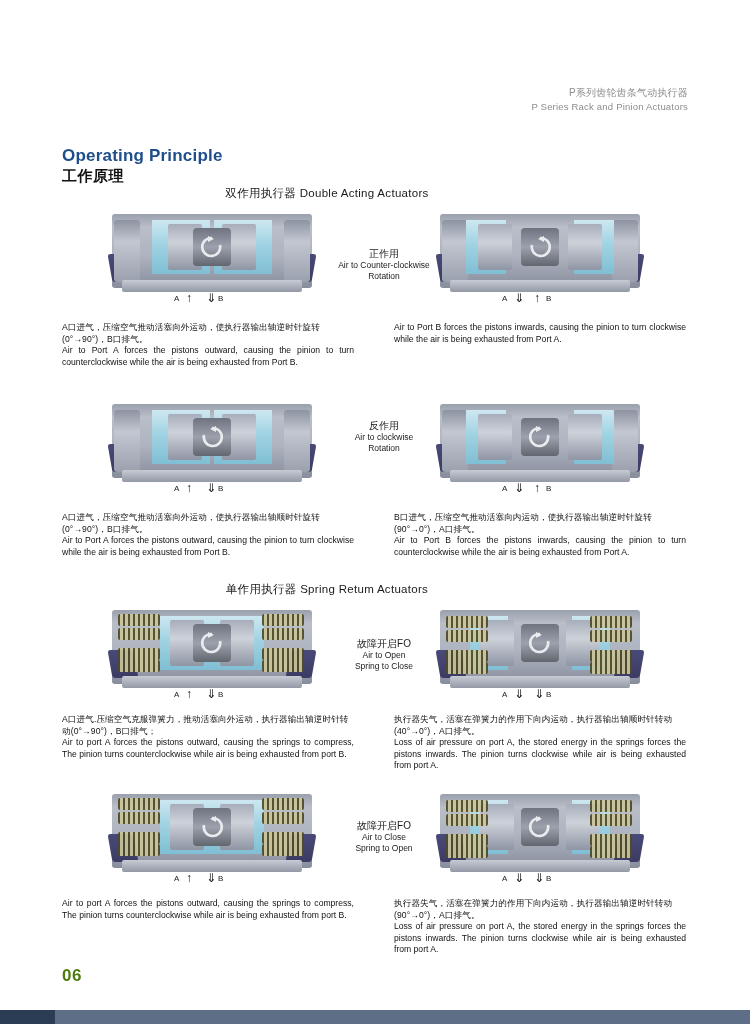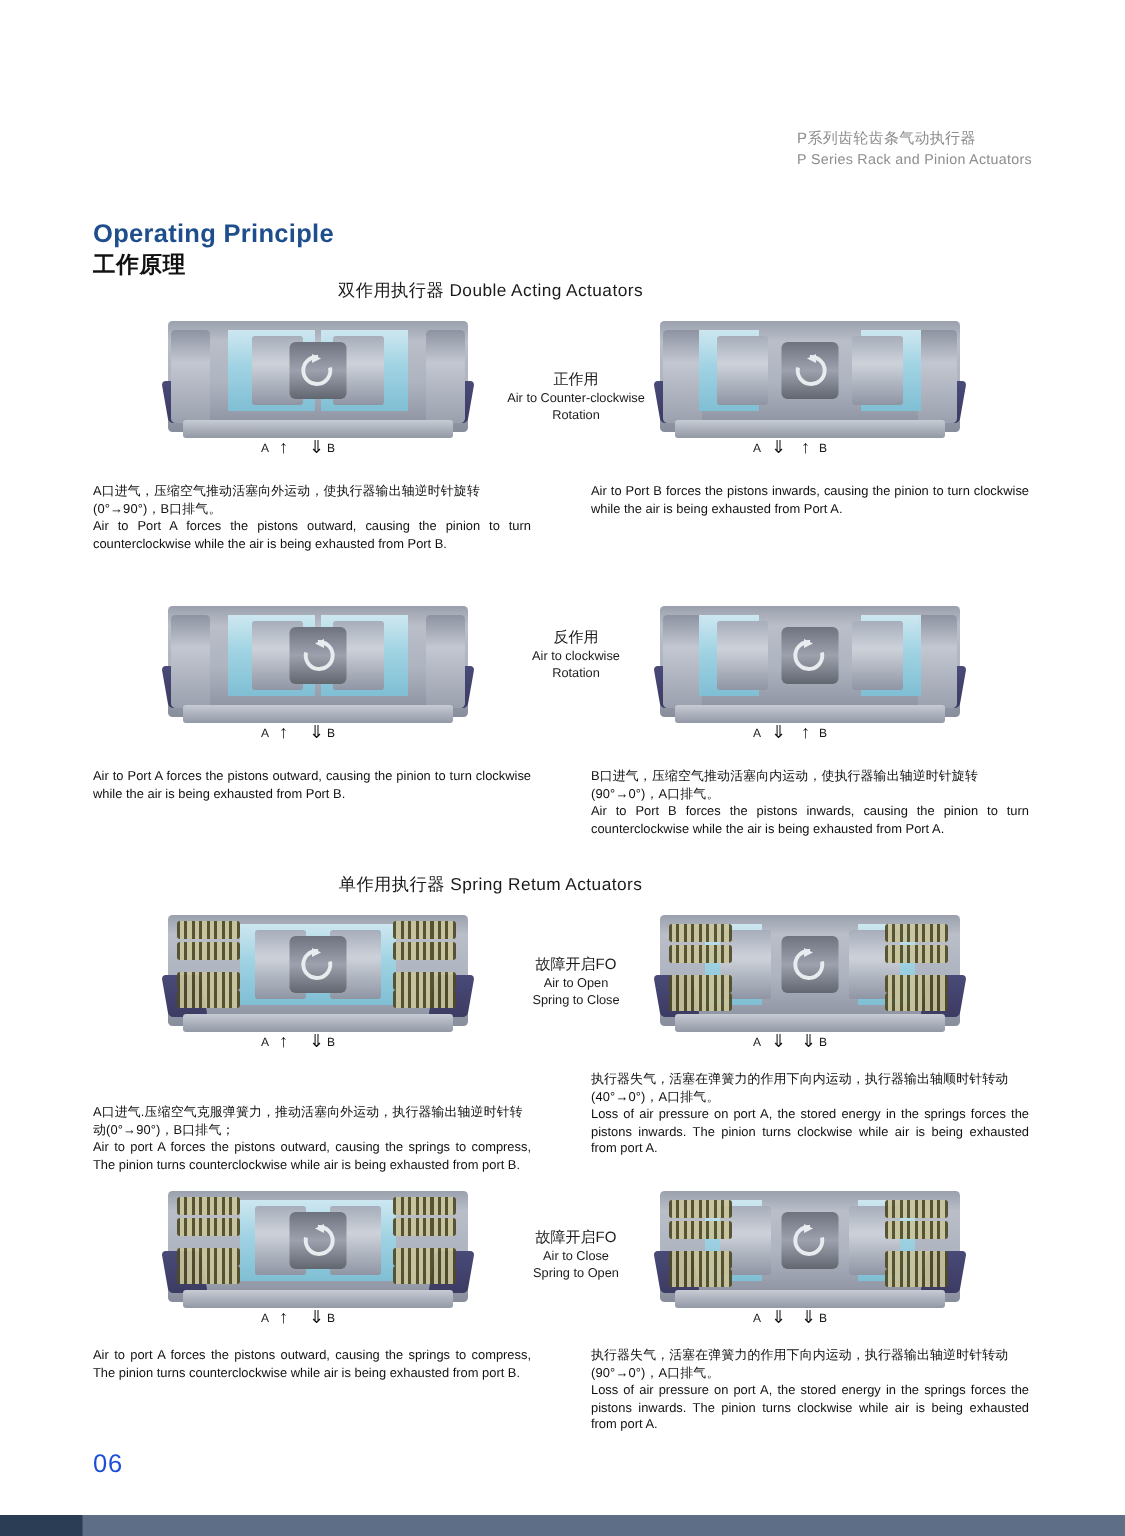--- a/index.html
+++ b/index.html
@@ -6,21 +6,21 @@
   body{
     width:750px;height:1024px;
     background:#ffffff;
     font-family:"Liberation Sans","DejaVu Sans",sans-serif;
     position:relative;
     overflow:hidden;
   }
   .page{position:relative;width:750px;height:1024px;}
 
   
-  .rh{position:absolute;right:62px;top:86px;text-align:left;color:#8d8d8d;
+  .rh{position:absolute;right:62px;top:86px;text-align:right;color:#8d8d8d;
       font-size:9.5px;line-height:14px;letter-spacing:.2px;}
   .rh .cn{font-size:10px;}
 
   
   .title-en{position:absolute;left:62px;top:146px;color:#1f4e8c;
       font-size:17px;font-weight:bold;letter-spacing:.2px;}
   .title-cn{position:absolute;left:62px;top:167px;color:#111;
       font-size:15px;font-weight:bold;letter-spacing:.5px;}
 
   .section-head{position:absolute;width:654px;text-align:center;
@@ -95,22 +95,22 @@
   
   .anno{position:absolute;text-align:center;font-size:8.5px;line-height:11.5px;color:#1a1a1a;}
   .anno .cn{font-size:10px;}
 
   
   .cap{position:absolute;width:292px;font-size:8.6px;line-height:11.6px;color:#111;}
   .cap .cn{display:block;letter-spacing:.1px;}
   .cap .en{display:block;text-align:justify;}
 
   
-  .pagenum{position:absolute;left:62px;top:966px;color:#1d4ed8;
-      font-size:17px;font-weight:normal;letter-spacing:.5px;}
+  .pagenum{position:absolute;left:62px;top:966px;color:#4d7c0f;
+      font-size:17px;font-weight:bold;letter-spacing:.5px;}
   .footbar{position:absolute;left:0;bottom:0;width:750px;height:14px;background:#5e6e86;}
   .footbar .dark{position:absolute;left:0;top:0;width:55px;height:14px;background:#2b3c55;}
 </style>
 </head>
 <body>
 
 <div class="page">
 
   <div class="rh">
     <div class="cn">P系列齿轮齿条气动执行器</div>
@@ -249,20 +249,21 @@
       <div class="ports">
         <span class="arw arw-a">⇓</span>
         <span class="p pa-lbl">A</span>
         <span class="arw arw-b">↑</span>
         <span class="p pb-lbl">B</span>
       </div>
     </div>
   </div>
 
   <div class="cap" style="left:62px;top:512px;">
+    <span class="cn">A口进气，压缩空气推动活塞向外运动，使执行器输出轴顺时针旋转(0°→90°)，B口排气。</span>
     <span class="en">Air to Port A forces the pistons outward, causing the pinion to turn clockwise while the air is being exhausted from Port B.</span>
   </div>
   <div class="cap" style="left:394px;top:512px;">
     <span class="cn">B口进气，压缩空气推动活塞向内运动，使执行器输出轴逆时针旋转(90°→0°)，A口排气。</span>
     <span class="en">Air to Port B forces the pistons inwards, causing the pinion to turn counterclockwise while the air is being exhausted from Port A.</span>
   </div>
 
   <div class="fig" style="left:112px;top:604px;">
     <div class="dev">
       <div class="base"></div>
@@ -335,21 +336,21 @@
       <div class="rail"></div>
       <div class="ports">
         <span class="arw arw-a">⇓</span>
         <span class="p pa-lbl">A</span>
         <span class="arw arw-b">⇓</span>
         <span class="p pb-lbl">B</span>
       </div>
     </div>
   </div>
 
-  <div class="cap" style="left:62px;top:714px;margin-top:22px;">
+  <div class="cap" style="left:62px;top:714px;">
     <span class="cn">A口进气.压缩空气克服弹簧力，推动活塞向外运动，执行器输出轴逆时针转动(0°→90°)，B口排气；</span>
     <span class="en">Air to port A forces the pistons outward, causing the springs to compress, The pinion turns counterclockwise while air is being exhausted from port B.</span>
   </div>
   <div class="cap" style="left:394px;top:714px;">
     <span class="cn">执行器失气，活塞在弹簧力的作用下向内运动，执行器输出轴顺时针转动(40°→0°)，A口排气。</span>
     <span class="en">Loss of air pressure on port A, the stored energy in the springs forces the pistons inwards. The pinion turns clockwise while air is being exhausted from port A.</span>
   </div>
 
   <div class="fig" style="left:112px;top:788px;">
     <div class="dev">

